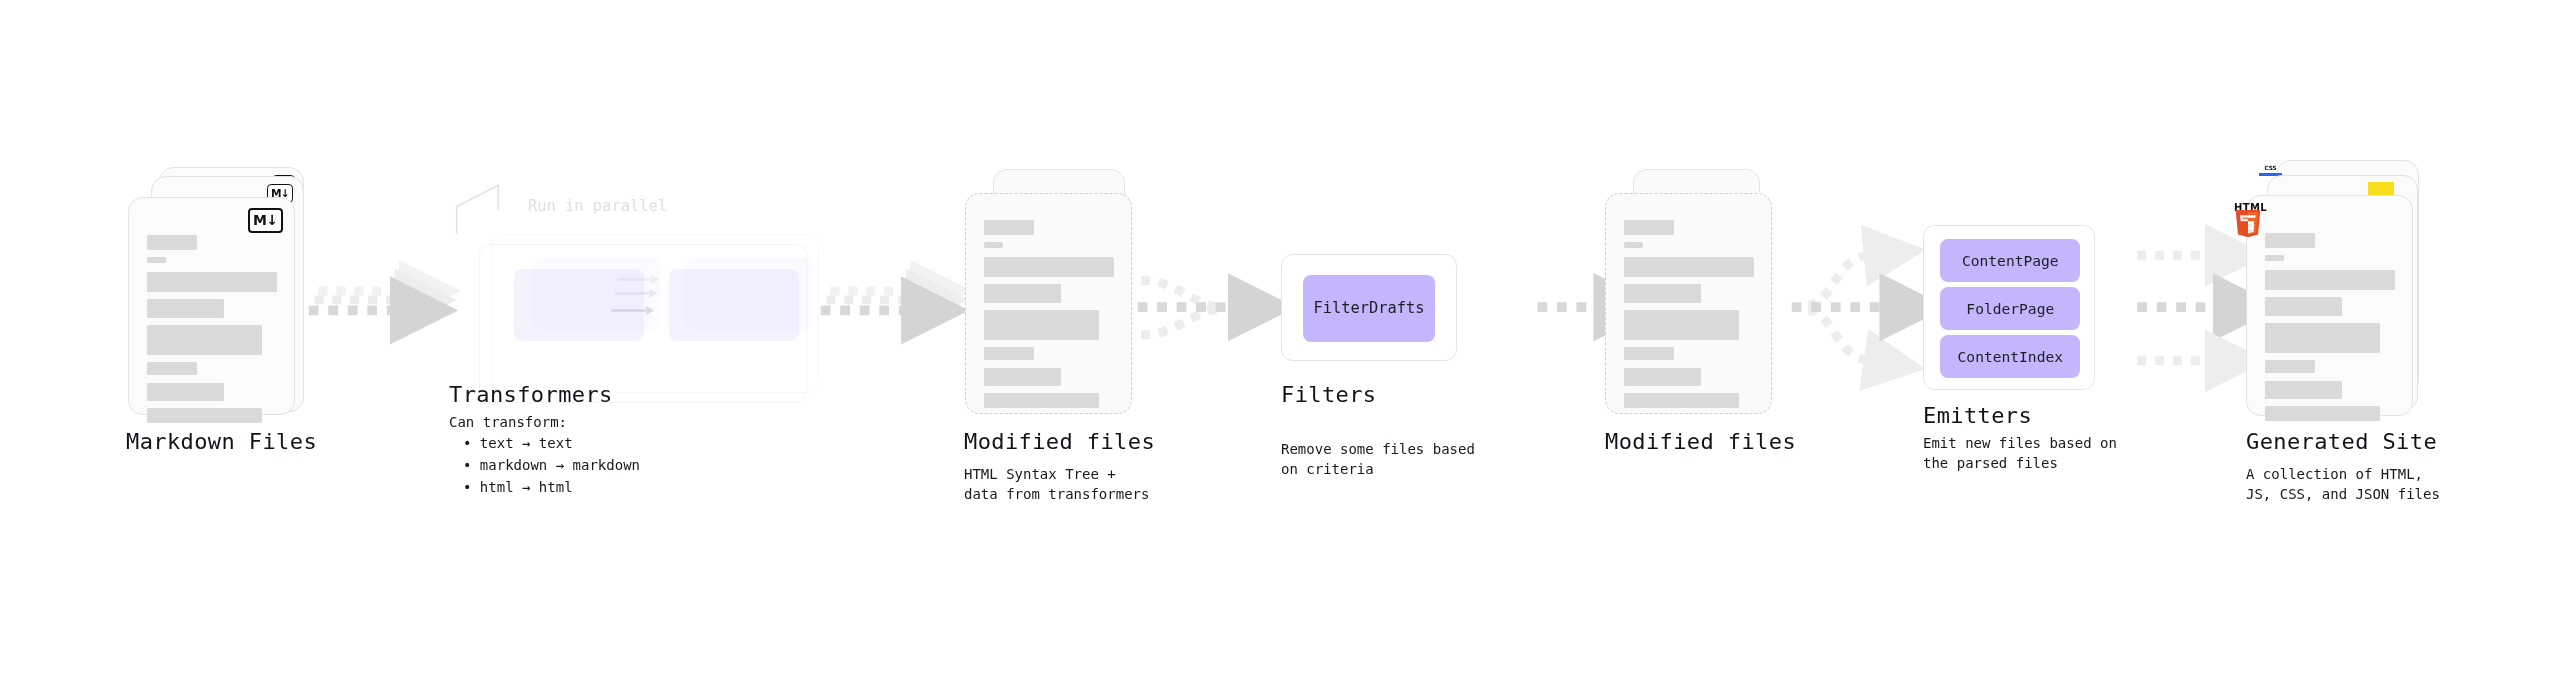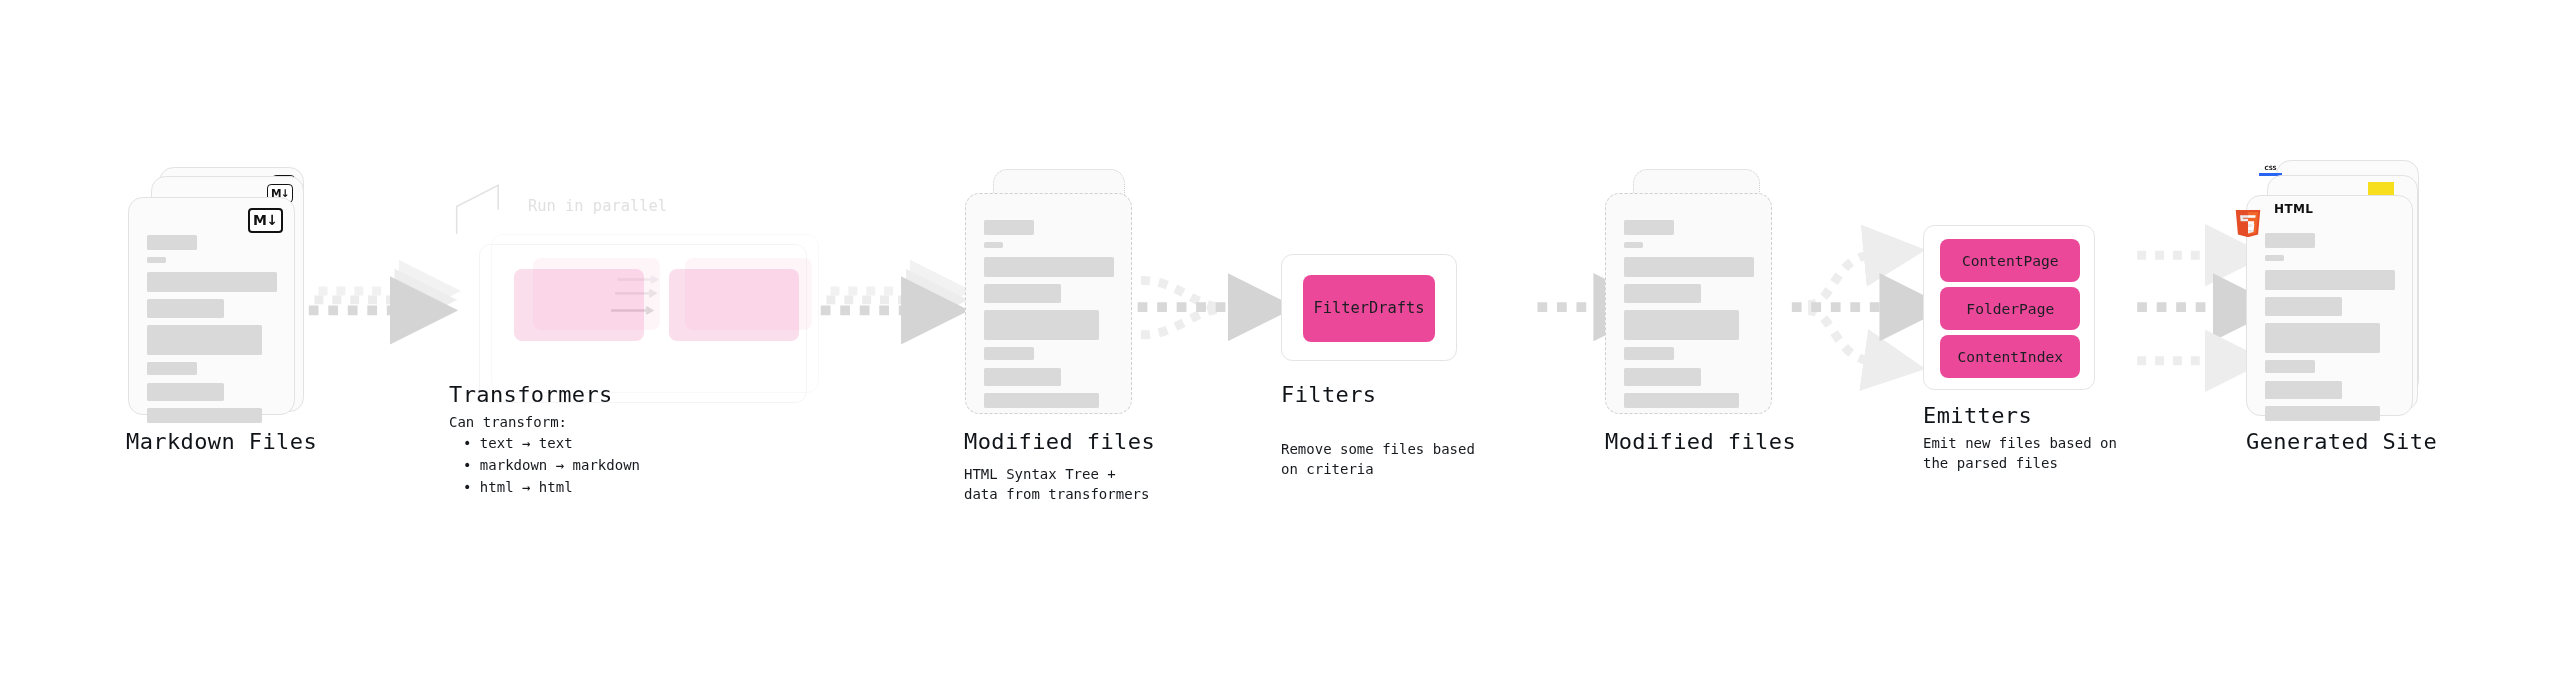--- a/index.html
+++ b/index.html
@@ -46,21 +46,21 @@
   }
   .md-badge.small{width:24.4px;height:17px;border-width:1.6px;font-size:10.6px;}
   .md-badge.tiny{width:21px;height:14.6px;border-width:1.6px;font-size:9px;}
 
   .html5{
     width:28px;height:32.5px;position:relative;
   }
   .html5 .word{
     position:absolute;top:-0.8px;left:0;width:28px;text-align:center;
     font-family:"DejaVu Sans","Liberation Sans",sans-serif;
-    font-weight:bold;font-size:12px;color:#111;letter-spacing:0.4px;margin-left:40px;
+    font-weight:bold;font-size:10px;color:#111;letter-spacing:0.4px;
   }
   .html5 svg{position:absolute;top:7.3px;left:0;}
 
   .js-badge{
     width:26px;height:15.4px;background:#f7df1e;
   }
   .css-badge{
     width:23px;height:11.4px;position:relative;
   }
   .css-badge .cssword{
@@ -76,21 +76,21 @@
     border:1.6px solid #e4e4e4;
     border-radius:11.4px;
     background:#ffffff;
     box-sizing:border-box;
   }
   .groupbox.ghost1{opacity:.40;background:transparent;}
   .groupbox.ghost2{opacity:.22;background:transparent;}
 
   .chip{
     position:absolute;
-    background:#ec4899;
+    background:#c4b5fd;
     border-radius:8.1px;
     display:flex;align-items:center;justify-content:center;
     font-size:15.4px;color:#1b1f23;white-space:nowrap;
     box-sizing:border-box;
   }
   .chip.ghost1{opacity:.45;}
   .chip.ghost2{opacity:.25;}
 
   
   .title{
@@ -312,15 +312,17 @@
         <div class="bar" style="width:130px;height:20.3px;"></div>
         <div class="bar" style="width:77px;height:18.7px;"></div>
         <div class="bar" style="width:115px;height:30px;"></div>
         <div class="bar" style="width:50px;height:13px;"></div>
         <div class="bar" style="width:77px;height:18px;"></div>
         <div class="bar" style="width:115px;height:15.4px;"></div>
       </div>
     </div>
   </div>
   <div class="title" style="left:2246px;top:429px;">Generated Site</div>
+  <div class="sub" style="left:2246px;top:465px;">A collection of HTML,
+JS, CSS, and JSON files</div>
 
 </div>
 
 
 </body></html>

